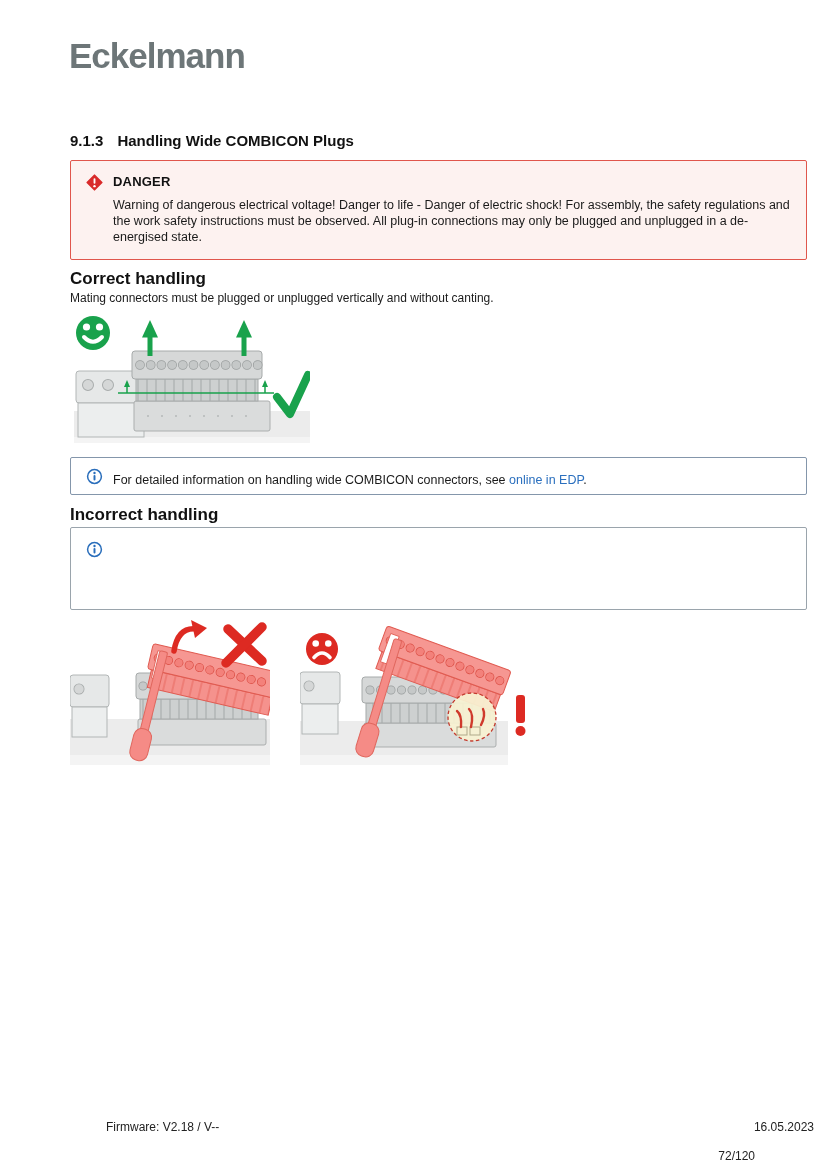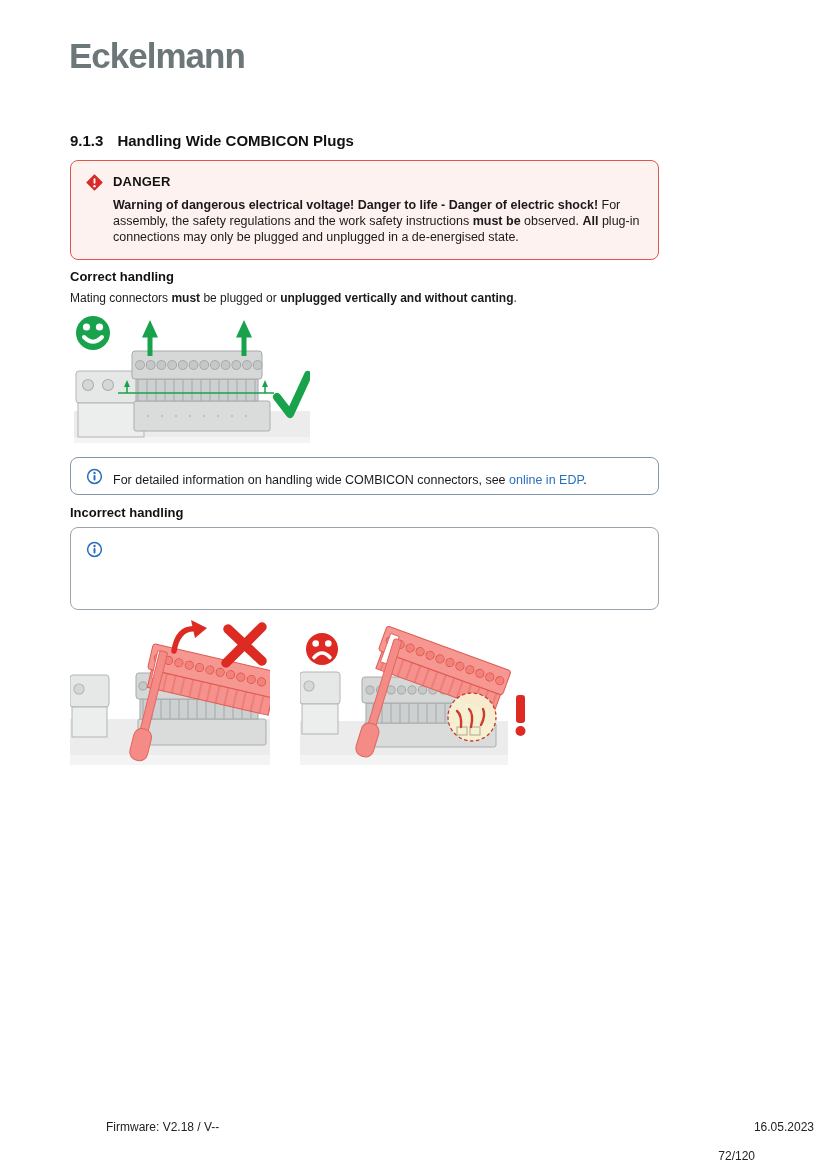--- a/index.html
+++ b/index.html
@@ -6,50 +6,50 @@
   html,body { background:#fff; }
   .page { position:relative; width:827px; height:1169px; background:#ffffff;
           font-family:"Liberation Sans", sans-serif; color:#1a1a1a; overflow:hidden; }
 
   .logo { position:absolute; left:69px; top:36px; font-size:35px; font-weight:bold;
           color:#6d7678; letter-spacing:-1px; }
 
   .heading { position:absolute; left:70px; top:132px; font-size:15px; font-weight:bold; color:#111; }
   .sec-num { margin-right:14px; }
 
-  .box { position:absolute; left:70px; width:589px; border-radius:8px; background:#fff; }
+  .box { position:absolute; left:70px; width:737px; border-radius:2px; background:#fff; }
   .box-icon { position:absolute; left:15px; top:13px; line-height:0; }
   .box-title { font-size:13px; font-weight:bold; margin-bottom:9px; letter-spacing:.2px; color:#111; }
   .box-body { font-size:12.5px; line-height:15.8px; color:#1a1a1a; }
 
   .danger { top:160px; border:1.6px solid #e0564c; background:#fdf2f0;
             padding:13px 15px 13px 42px; min-height:100px; }
 
-  .subhead { position:absolute; left:70px; font-size:13px; font-weight:bold; color:#111; }
+  .subhead { position:absolute; left:70px; font-size:17px; font-weight:bold; color:#111; }
   .subhead.correct { top:269px; }
   .subhead.incorrect { top:505px; }
   .sentence { position:absolute; left:70px; top:291px; font-size:12px; }
 
   .infobox { top:457px; border:1.5px solid #8496ab; height:38px; display:flex; align-items:center;
              padding:8px 12px 0 42px; font-size:12.5px; }
   .infobox .box-icon { top:10px; }
   .link { color:#2a6fbe; text-decoration:none; cursor:pointer; }
 
   .attention { top:527px; border:1.5px solid #9aa4ac; padding:13px 15px 13px 42px; min-height:83px; }
 
   .figure { position:absolute; line-height:0; }
   .fig-correct   { left:74px;  top:315px; }
   .fig-wrong-1   { left:70px;  top:617px; }
   .fig-wrong-2   { left:300px; top:617px; }
 
   .footer { position:absolute; top:1120px; left:0; width:827px; font-size:12px; color:#222; }
   .footer .f-left   { position:absolute; left:70px;margin-left:36px; }
   .footer .f-center { position:absolute; left:0; width:814px; text-align:right; }
   .footer .f-right  { position:absolute; right:72px;margin-top:29px; }
-  b { font-weight:bold;margin-top:28px; }
+  b { font-weight:normal;margin-top:28px; }
 </style>
 </head>
 <body>
 
 <div class="page">
 
   <div class="logo">Eckelmann</div>
 
   <h1 class="heading"><span class="sec-num">9.1.3</span><span>Handling Wide COMBICON Plugs</span></h1>
 

